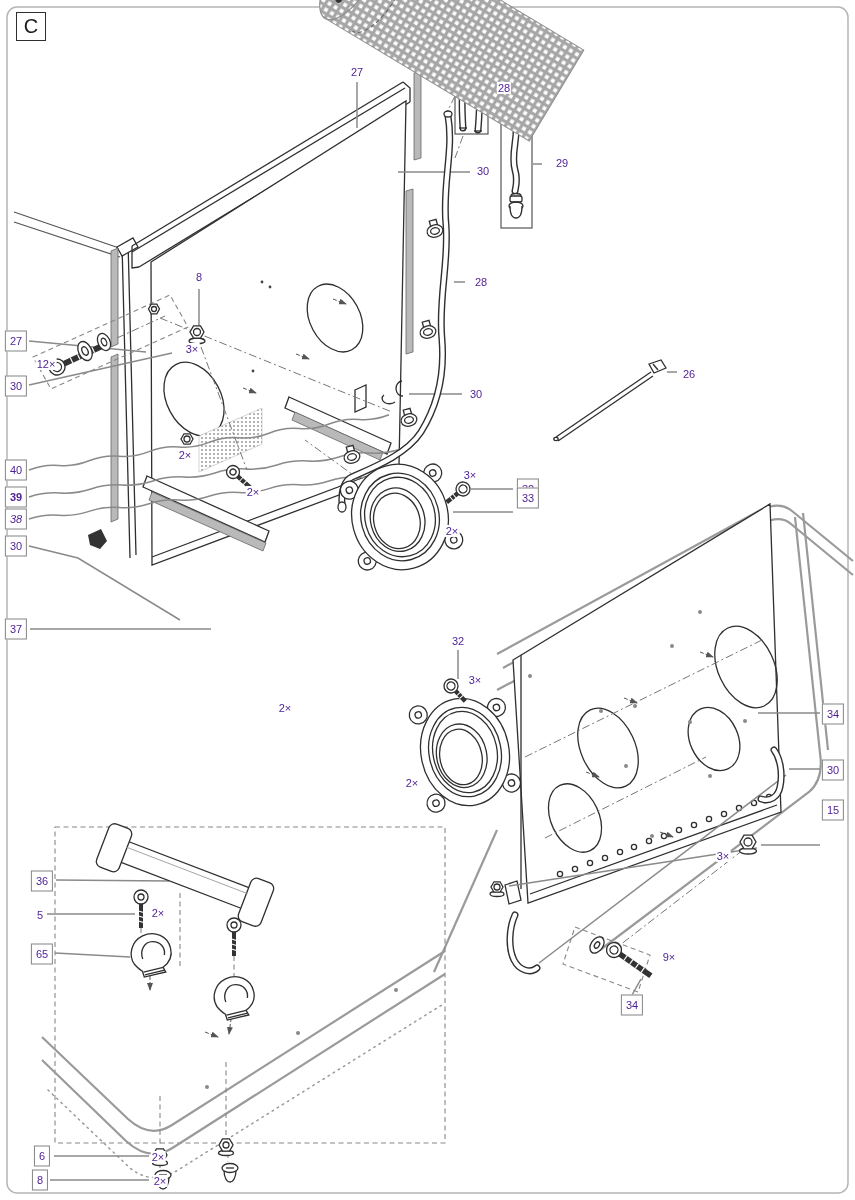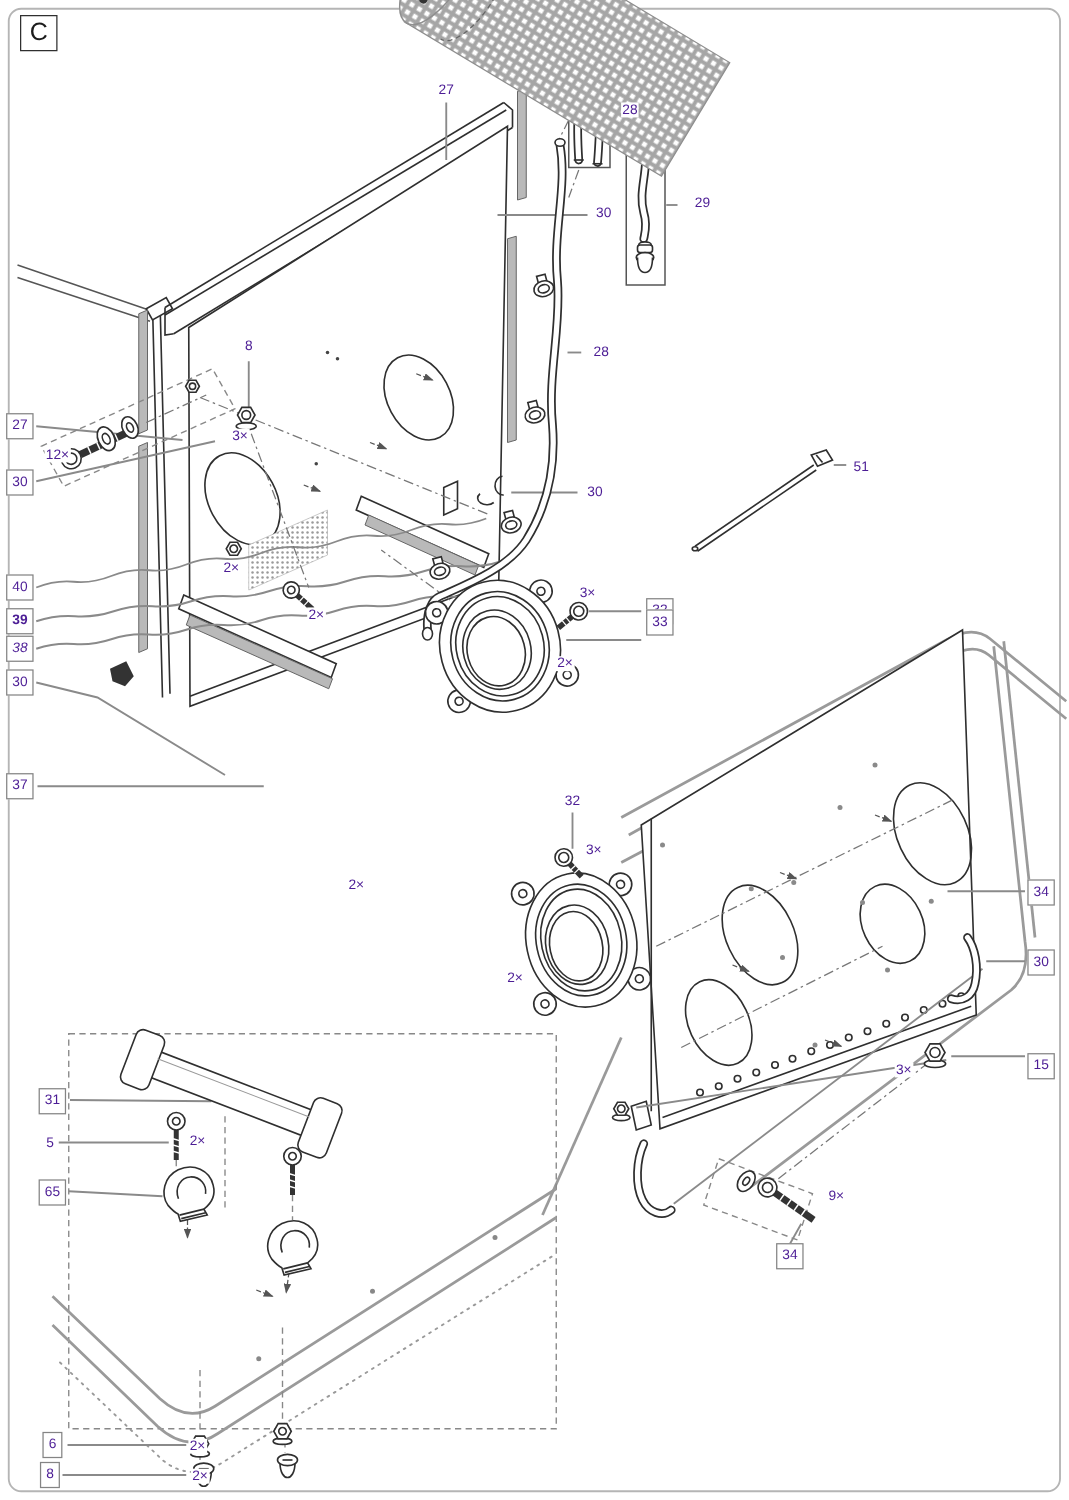--- a/index.html
+++ b/index.html
@@ -488,37 +488,37 @@
       <div class="callout" style="left: 22px; top: 364px; margin-left: 24px;">12×</div>
       <div class="callout boxed" style="left: 16px; top: 386px;">30</div>
       <div class="callout" style="left: 185px; top: 455px;">2×</div>
       <div class="callout" style="left: 253px; top: 492px;">2×</div>
       <div class="callout boxed" style="left: 16px; top: 470px; text-align: center;">40</div>
       <div class="callout boxed" style="left: 16px; top: 497px; font-weight: bold;">39</div>
       <div class="callout boxed" style="left: 16px; top: 519px; font-style: italic;">38</div>
       <div class="callout boxed" style="left: 16px; top: 546px;">30</div>
       <div class="callout" style="left: 481px; top: 282px;">28</div>
       <div class="callout" style="left: 476px; top: 394px;">30</div>
-      <div class="callout" style="left: 689px; top: 374px;">51</div>
+      <div class="callout" style="left: 689px; top: 374px;">26</div>
       <div class="callout" style="left: 470px; top: 475px;">3×</div>
       <div class="callout boxed" style="left: 528px; top: 489px;">32</div>
       <div class="callout boxed" style="left: 528px; top: 498px;">33</div>
       <div class="callout" style="left: 452px; top: 531px;">2×</div>
       <div class="callout boxed" style="left: 16px; top: 629px;">37</div>
       <div class="callout" style="left: 285px; top: 708px;">2×</div>
       <div class="callout" style="left: 458px; top: 641px;">32</div>
       <div class="callout" style="left: 475px; top: 680px;">3×</div>
       <div class="callout" style="left: 412px; top: 783px;">2×</div>
       <div class="callout boxed" style="left: 833px; top: 714px;">34</div>
       <div class="callout boxed" style="left: 833px; top: 770px;">30</div>
-      <div class="callout boxed" style="left: 833px; top: 853px;">15</div>
+      <div class="callout boxed" style="left: 833px; top: 810px;">15</div>
       <div class="callout" style="left: 723px; top: 856px;">3×</div>
       <div class="callout" style="left: 669px; top: 957px;">9×</div>
       <div class="callout boxed" style="left: 632px; top: 1005px;">34</div>
-      <div class="callout boxed" style="left: 42px; top: 881px;">31</div>
+      <div class="callout boxed" style="left: 42px; top: 881px;">36</div>
       <div class="callout" style="left: 40px; top: 915px;">5</div>
       <div class="callout" style="left: 158px; top: 913px;">2×</div>
       <div class="callout boxed" style="left: 42px; top: 954px;">65</div>
       <div class="callout boxed" style="left: 42px; top: 1156px;">6</div>
       <div class="callout" style="left: 158px; top: 1157px;">2×</div>
       <div class="callout boxed" style="left: 40px; top: 1180px;">8</div>
       <div class="callout" style="left: 160px; top: 1181px;">2×</div>
     </div>
 </div>
 

